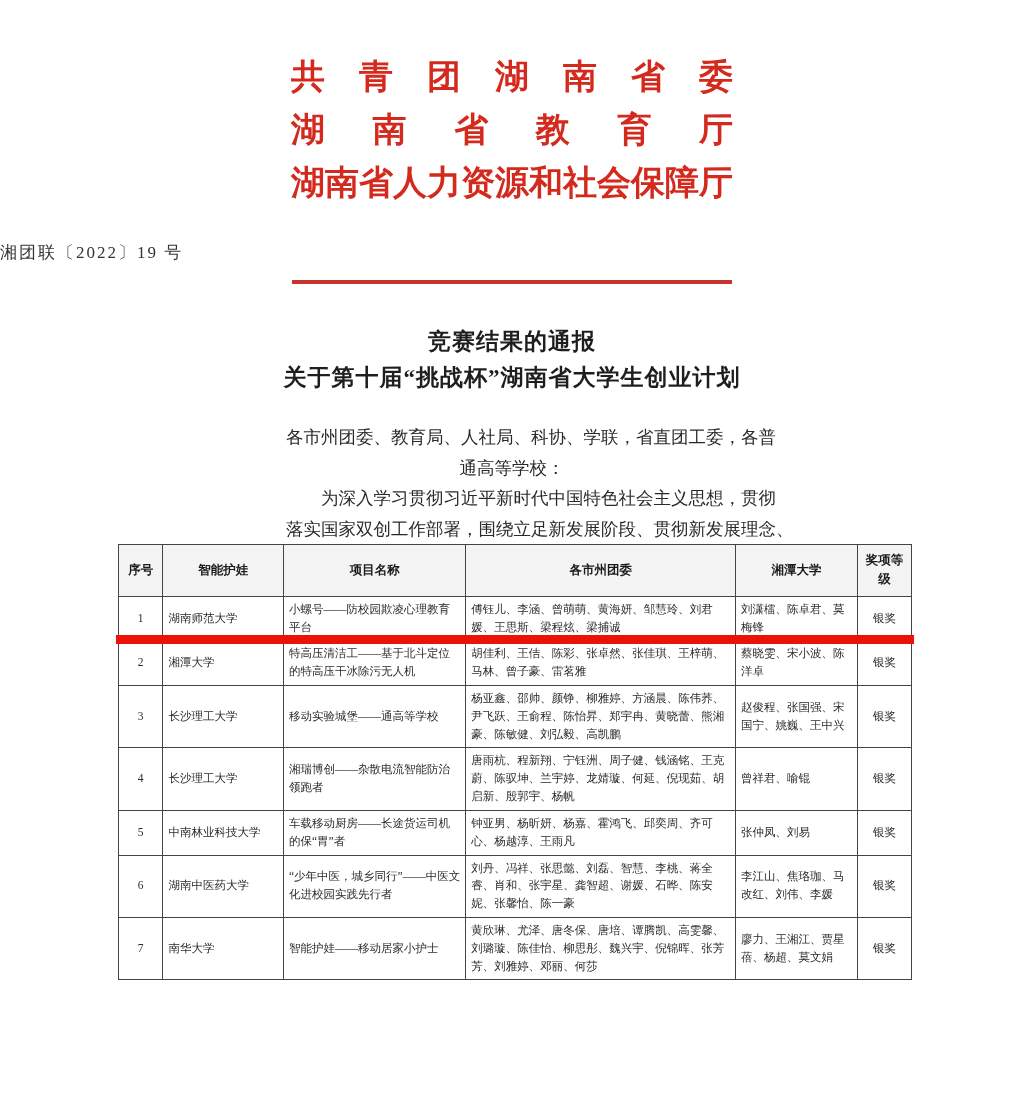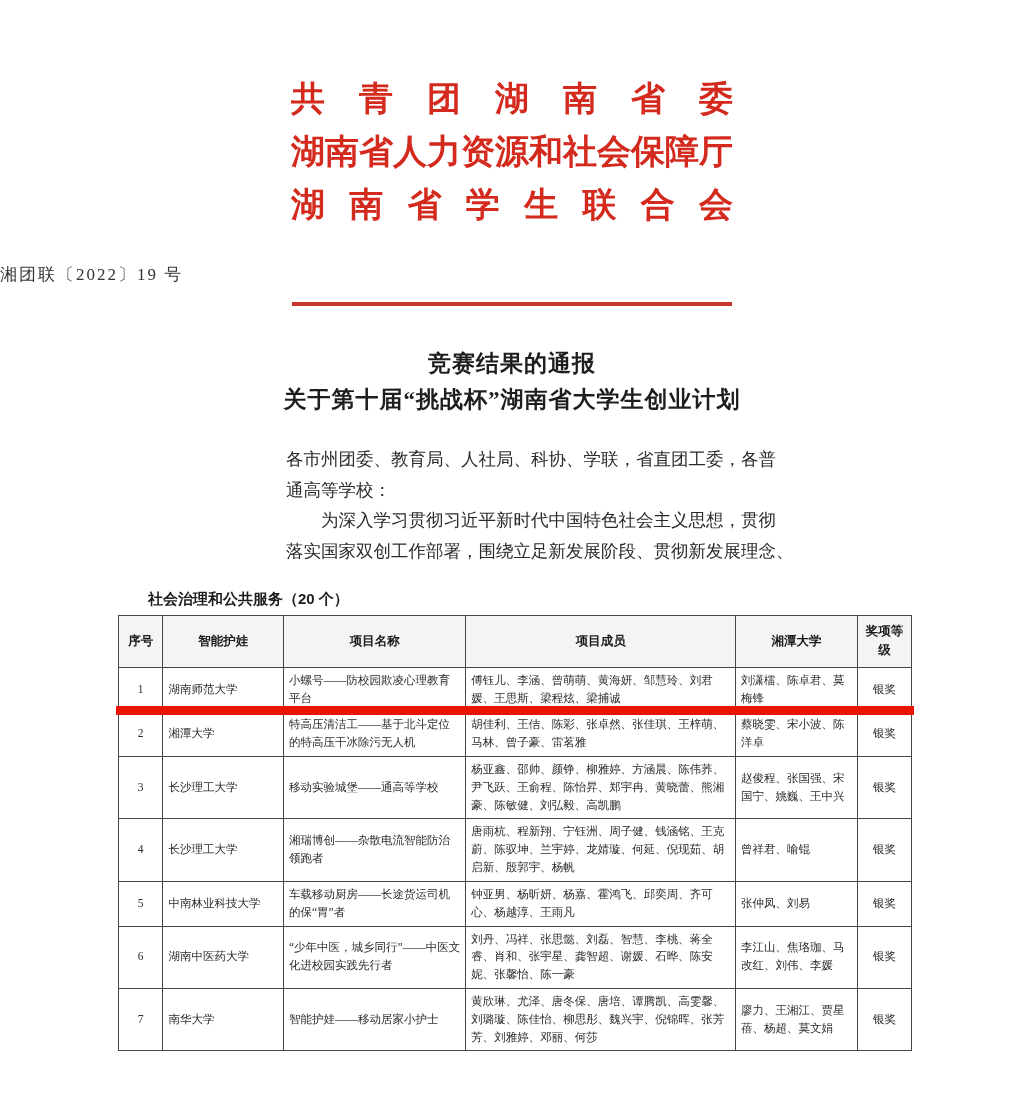--- a/index.html
+++ b/index.html
@@ -4,21 +4,21 @@
 <style>
   html,body{margin:0;padding:0;background:#ffffff;}
   body{
     width:1024px;height:1120px;position:relative;overflow:hidden;
     font-family:"Liberation Serif","DejaVu Serif",serif;
     color:#262626;
   }
   .page{position:absolute;inset:0;background:#fff;}
 
   
-  .org-header{margin-top:72px;}
+  .org-header{margin-top:50px;}
   .org-line{
     width:442px;margin:0 auto;
     color:#d42a1e;font-weight:bold;font-size:34px;line-height:53px;
     text-align:justify;text-align-last:justify;
     white-space:nowrap;
   }
 
   .doc-number{
     text-align:left;margin-top:32px;font-size:17px;letter-spacing:2px;color:#333;
   }
@@ -26,21 +26,21 @@
   .red-rule{
     width:440px;height:4px;background:#c6342c;margin:16px auto 0 auto;
   }
 
   .notice-title{
     margin-top:40px;text-align:center;font-weight:bold;font-size:23px;
     line-height:36px;color:#1e1e1e;letter-spacing:1px;
   }
 
   .body-text{
-    width:452px;margin:26px auto 0 auto;font-size:17.5px;line-height:30.5px;color:#2a2a2a;
+    width:452px;margin:26px auto 0 auto;font-size:17.5px;line-height:30.5px;color:#2a2a2a;text-align:center;
   }
   .body-line{white-space:nowrap;}
   .body-line.indent{text-indent:2em;}
 
   .section-heading{
     margin:24px 0 6px 148px;font-size:15px;font-weight:bold;color:#1c1c1c;
     font-family:"Liberation Sans","DejaVu Sans",sans-serif;
   }
 
   
@@ -65,58 +65,57 @@
     position:absolute;left:-2px;right:-2px;height:9px;background:#ea1306;z-index:5;
   }
 </style>
 </head>
 <body>
 
 <div class="page">
 
   <div class="org-header">
     <div class="org-line">共青团湖南省委</div>
+    <div class="org-line">湖南省教育厅</div>
     <div class="org-line">湖南省人力资源和社会保障厅</div>
-    <div class="org-line">湖南省学生联合会</div>
   </div>
 
   <div class="doc-number">湘团联〔2022〕19 号</div>
 
   <div class="red-rule"></div>
 
   <div class="notice-title">
     <div>竞赛结果的通报</div>
     <div>关于第十届“挑战杯”湖南省大学生创业计划</div>
   </div>
 
   <div class="body-text">
     <div class="body-line">各市州团委、教育局、人社局、科协、学联，省直团工委，各普</div>
     <div class="body-line">通高等学校：</div>
     <div class="body-line indent">为深入学习贯彻习近平新时代中国特色社会主义思想，贯彻</div>
     <div class="body-line">落实国家双创工作部署，围绕立足新发展阶段、贯彻新发展理念、</div>
   </div>
 
-  <div class="section-heading">社会治理和公共服务（20 个）</div>
 
   <div class="table-wrap">
     <table>
       <colgroup>
         <col class="c-no">
           <col class="c-school">
           <col class="c-project">
         <col class="c-members">
           <col class="c-teachers">
           <col class="c-award">
       </colgroup>
       <thead>
         <tr>
           <th>序号</th>
           <th>智能护娃</th>
           <th>项目名称</th>
-          <th>项目成员</th>
+          <th>各市州团委</th>
           <th>湘潭大学</th>
           <th>奖项等级</th>
         </tr>
       </thead>
       <tbody id="rows-body">
           <tr class="row">
             <td class="no">1</td>
             <td class="school">湖南师范大学</td>
             <td class="project">小螺号——防校园欺凌心理教育平台</td>
             <td class="members">傅钰儿、李涵、曾萌萌、黄海妍、邹慧玲、刘君媛、王思斯、梁程炫、梁捕诚</td>

